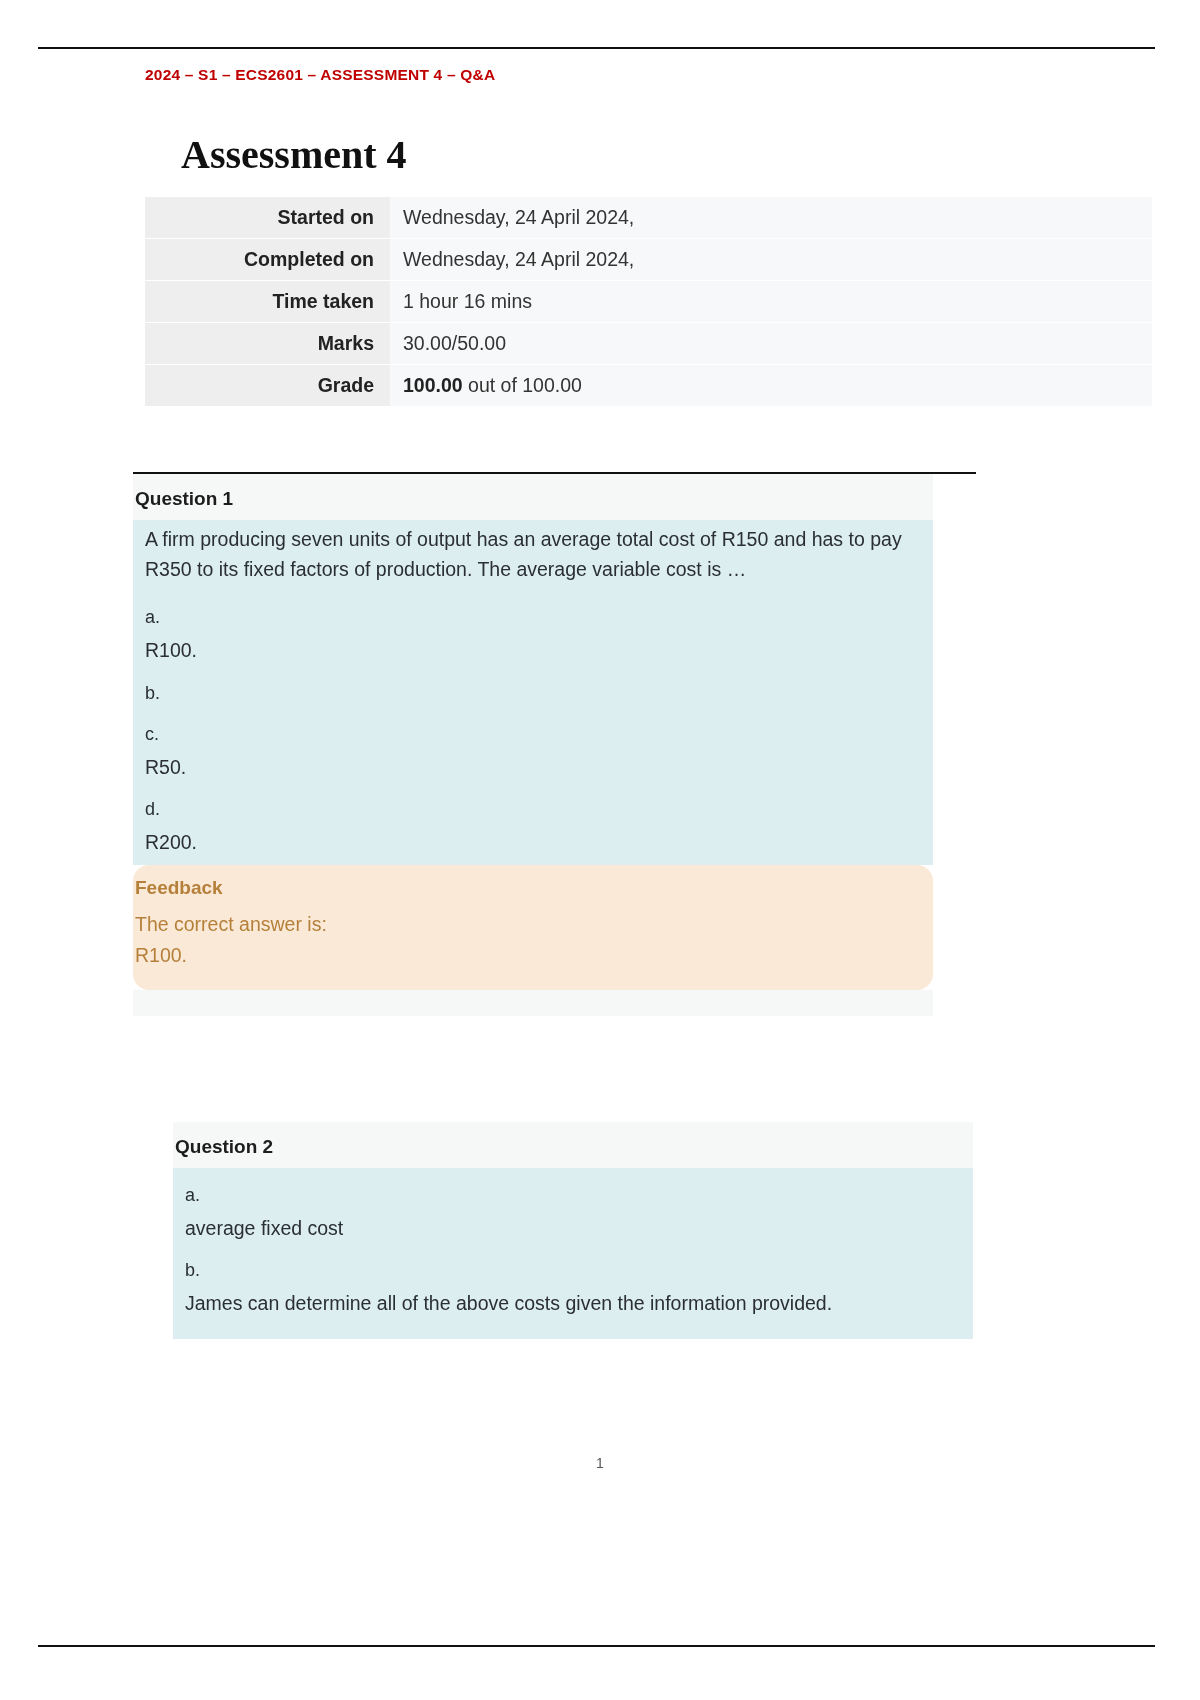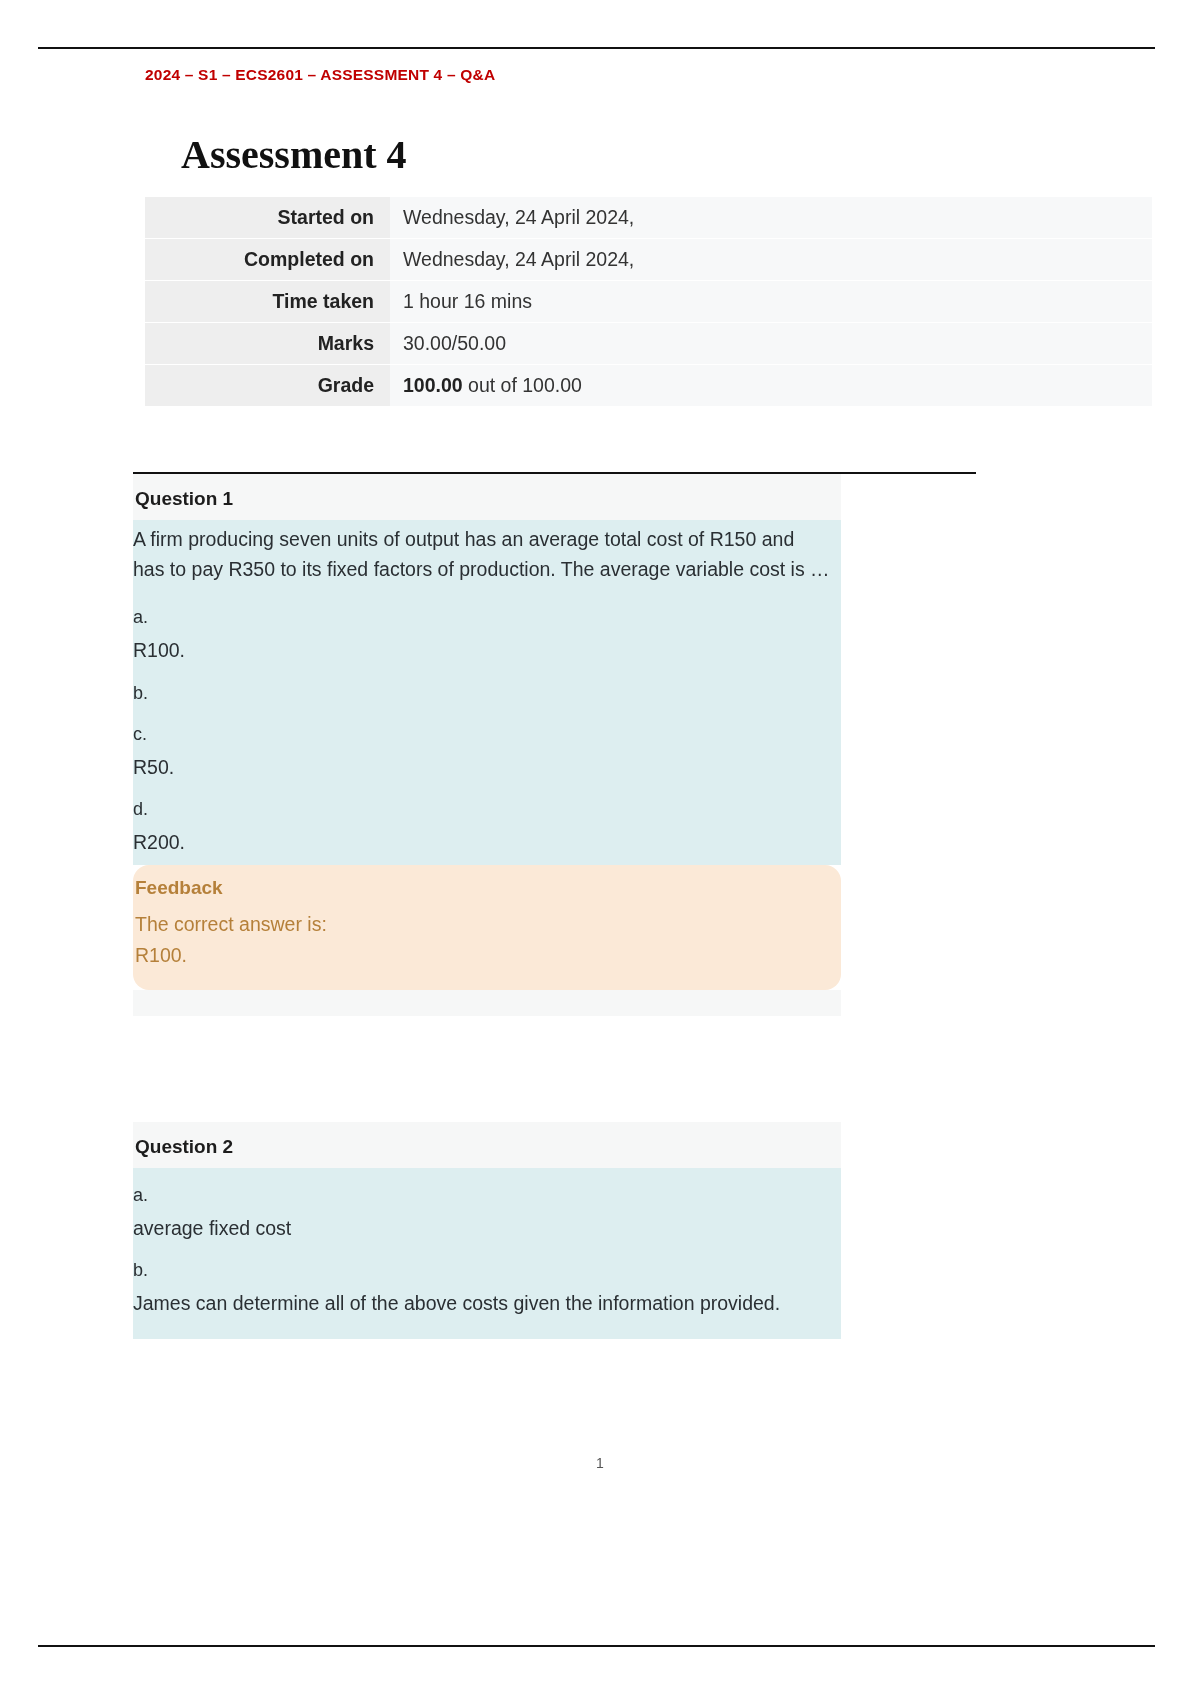--- a/index.html
+++ b/index.html
@@ -99,33 +99,33 @@
   .q-sep {
     position: absolute;
     left: 133px;
     width: 843px;
     height: 0;
     border-top: 2px solid #111;
   }
   .qbox {
     position: absolute;
     left: 133px;
-    width: 708px;
+    width: 800px;
     box-sizing: border-box;
   }
   .q-head {
     background: #f6f7f7;
     font-size: 19px;
     font-weight: bold;
     color: #1d1d1d;
     padding: 14px 0 10px 2px;
   }
   .q-body {
     background: #ddeef0;
-    padding: 0 0 8px 0;
+    padding: 0 0 8px 12px;
   }
   .q-stem {
     font-size: 19.5px;
     line-height: 1.55;
     color: #2a2f33;
     padding: 4px 10px 6px 0;
   }
   .opt {
     padding-top: 14px;
   }
@@ -230,21 +230,21 @@
       </div>
     </div>
     <div class="feedback">
       <div class="fb-title">Feedback</div>
       <div class="fb-line">The correct answer is:</div>
       <div class="fb-line">R100.</div>
     </div>
     <div class="gap"></div>
   </div>
 
-  <div class="qbox" style="top:1122px;">
+  <div class="qbox" style="top:1122px;margin-left:40px;">
     <div class="q-head">Question 2</div>
     <div class="q-body" style="padding-bottom:20px;">
 
       <div class="opt">
         <div class="letter">a.</div>
         <div class="text">average fixed cost</div>
       </div>
       <div class="opt">
         <div class="letter">b.</div>
         <div class="text">James can determine all of the above costs given the information provided.</div>

